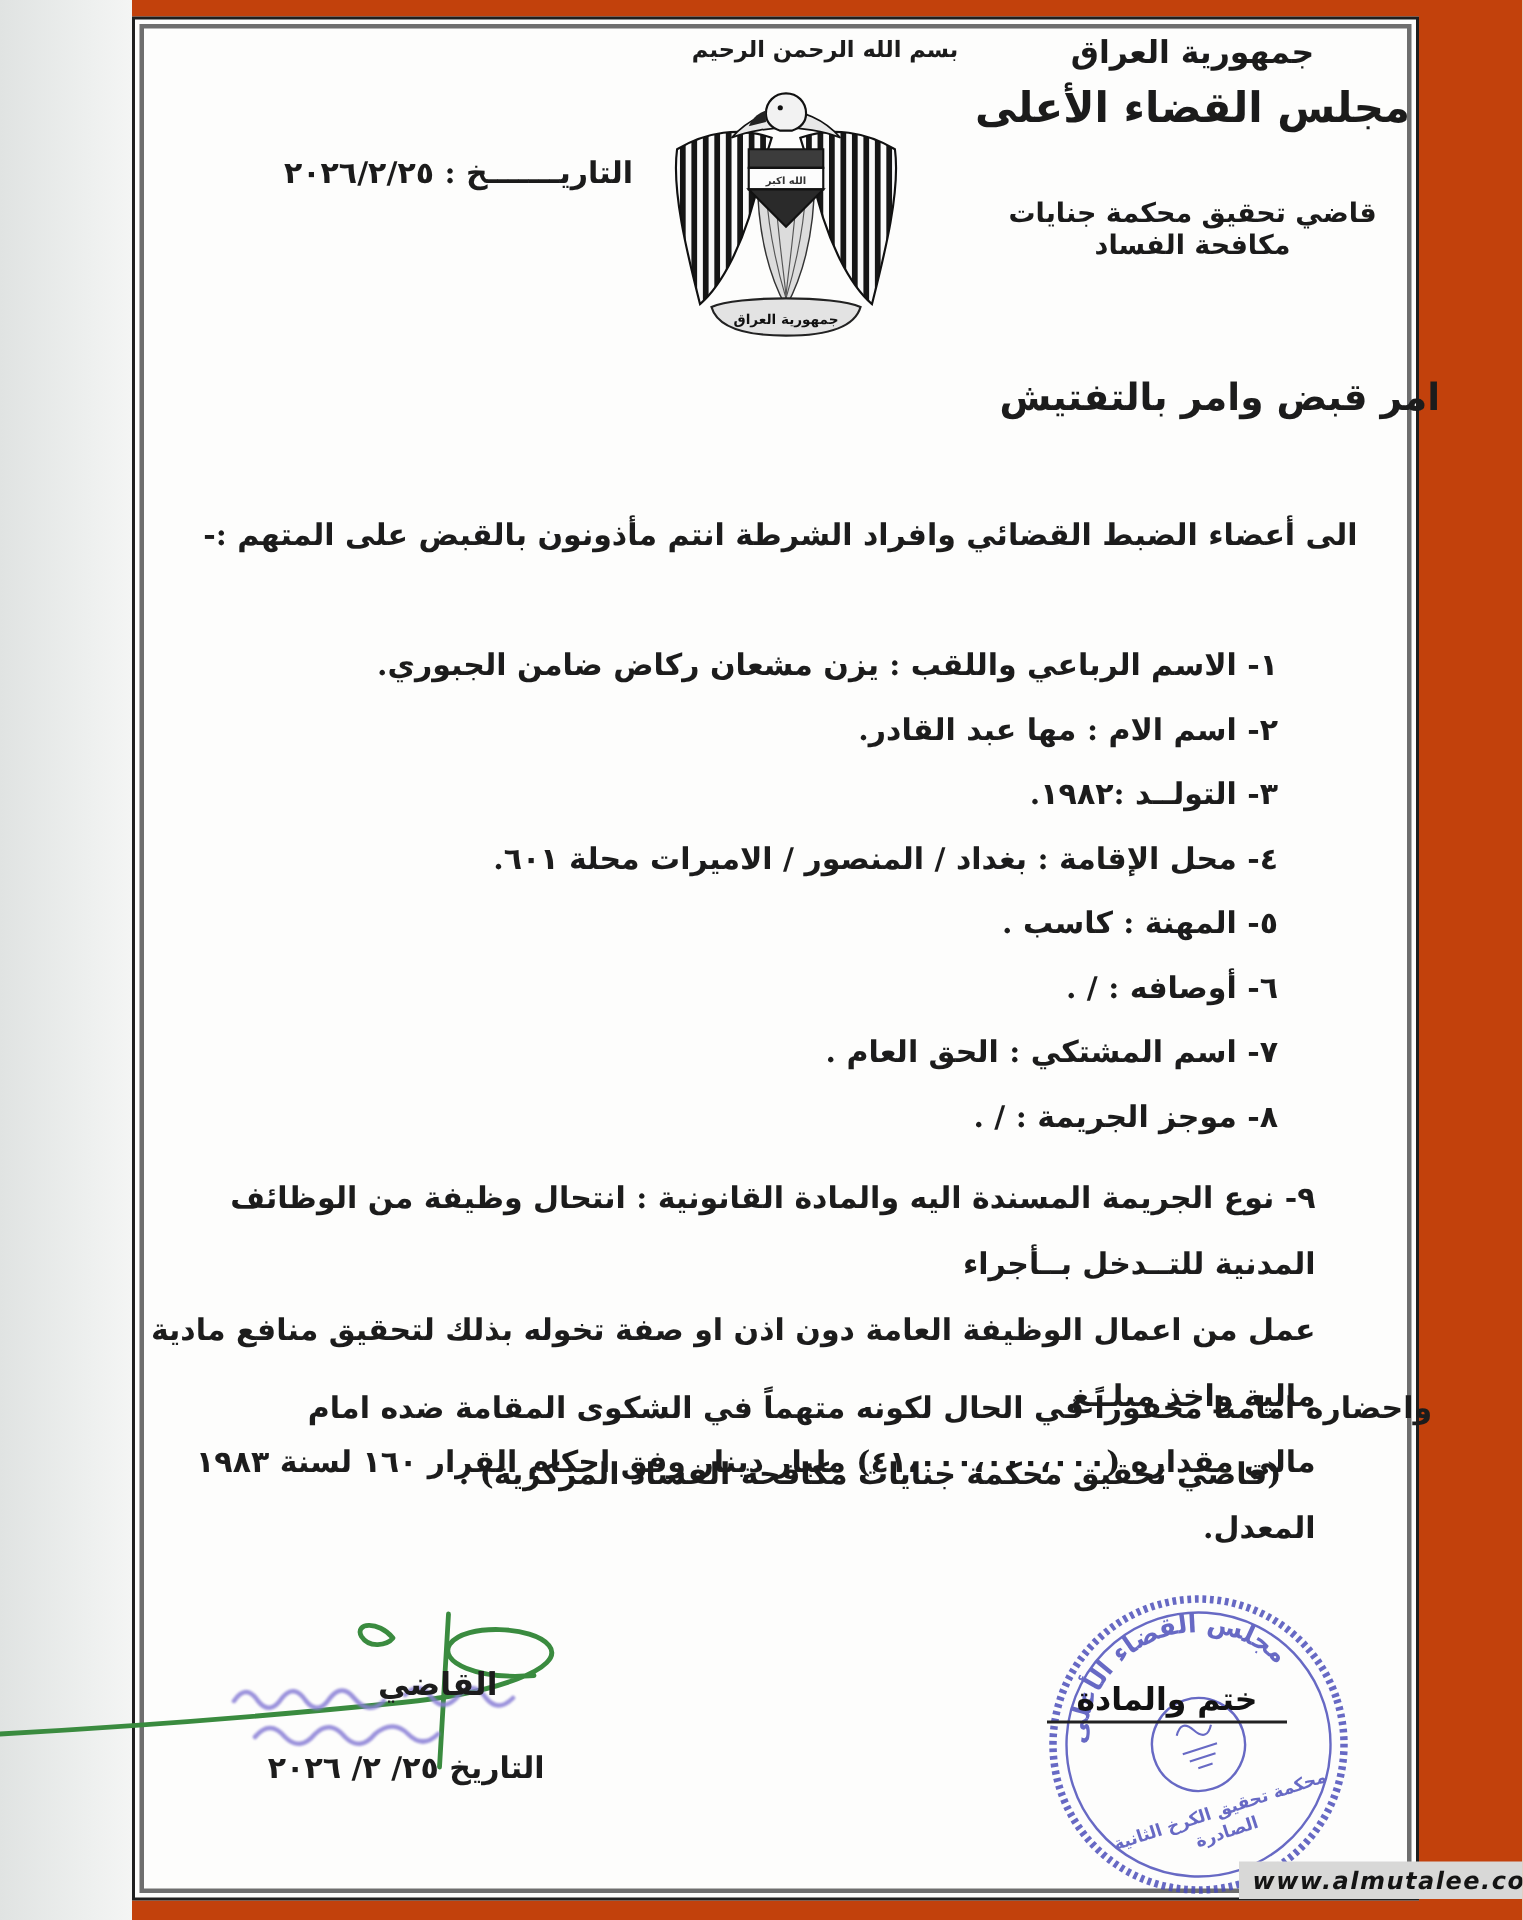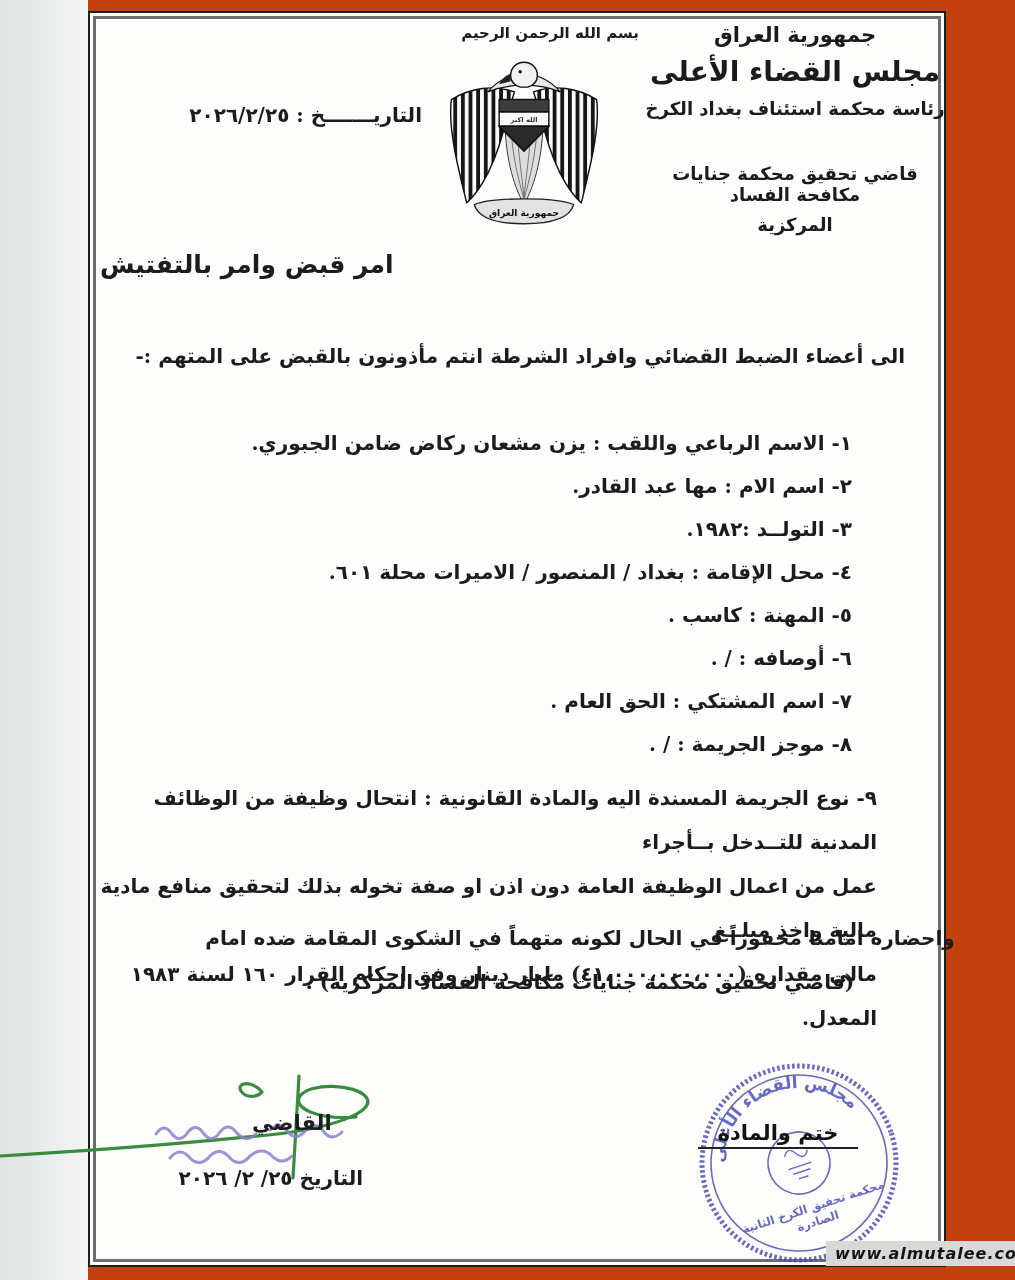--- a/index.html
+++ b/index.html
@@ -15,21 +15,21 @@
   .hdr-right{position:absolute;top:22px;left:640px;width:310px;text-align:center;
              direction:rtl;color:#1b1b1b;font-weight:700;}
   .hdr-right .l1{font-size:21px;margin-bottom:8px;}
   .hdr-right .l2{font-size:28px;margin-bottom:10px;}
   .hdr-right .l3{font-size:18px;margin-bottom:9px;}
   .hdr-right .l4{font-size:18px;margin-bottom:9px;margin-top:44px;}
   .hdr-right .l5{font-size:18px;}
   .eagle{position:absolute;left:438px;top:58px;width:172px;height:170px;}
   .hdr-left{position:absolute;top:92px;left:130px;width:292px;text-align:right;
             direction:rtl;font-weight:700;font-size:20px;color:#1b1b1b;line-height:46px;}
-  .title{top:250px;left:100px;width:860px;text-align:left;font-size:25px;letter-spacing:1px;}
+  .title{top:250px;left:100px;width:860px;text-align:right;font-size:25px;letter-spacing:1px;}
   .intro{top:344px;right:110px;font-size:20px;}
   .items{position:absolute;top:422px;right:163px;direction:rtl;text-align:right;
          font-weight:700;font-size:20px;color:#1c1c1c;line-height:43px;}
   .item9{position:absolute;top:776px;right:138px;left:95px;direction:rtl;text-align:right;
          font-weight:700;font-size:20px;color:#1c1c1c;line-height:44px;}
   .closing{position:absolute;top:916px;left:160px;width:840px;text-align:center;direction:rtl;
            font-weight:700;font-size:20px;color:#1c1c1c;line-height:44px;}
   .signature{position:absolute;left:0;top:1072px;width:398px;height:110px;}
   .namestamp{position:absolute;left:148px;top:1116px;width:235px;height:60px;filter:blur(.6px);}
   .judge{top:1110px;left:252px;font-size:21px;}
@@ -51,23 +51,21 @@
 
   <div class="frame">
     <div class="frame-inner"></div>
   </div>
 
   <div class="t basmala">بسم الله الرحمن الرحيم</div>
 
   <div class="hdr-right">
     <div class="l1">جمهورية العراق</div>
     <div class="l2">مجلس القضاء الأعلى</div>
-    <div class="l3">رئاسة محكمة استئناف بغداد الكرخ</div>
     <div class="l4">قاضي تحقيق محكمة جنايات مكافحة الفساد</div>
-    <div class="l5">المركزية</div>
   </div>
 
   <svg class="eagle" viewBox="0 0 180 175">
     <defs>
       <pattern id="ws" width="8" height="12" patternUnits="userSpaceOnUse">
         <rect width="8" height="12" fill="#fafafa"></rect>
         <rect width="4" height="12" fill="#161616"></rect>
       </pattern>
     </defs>
     <path d="M14,42 C34,30 58,26 80,34 L72,60 C62,108 44,138 30,150 C22,118 10,72 14,42 Z" fill="url(#ws)" stroke="#111" stroke-width="1.5"></path>

